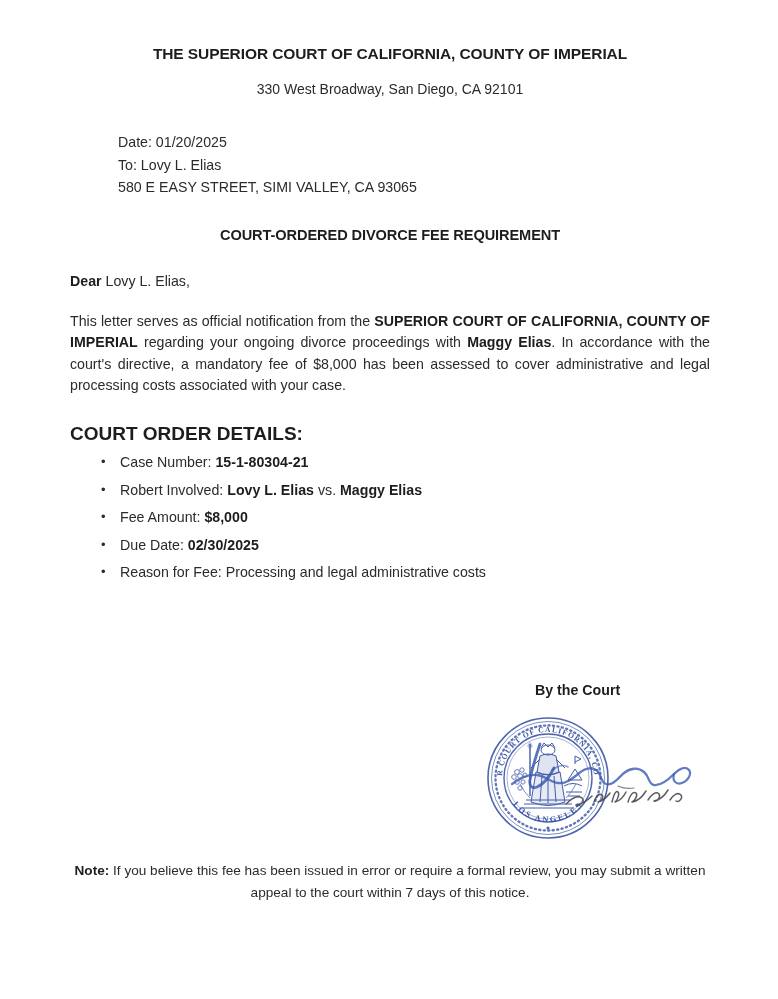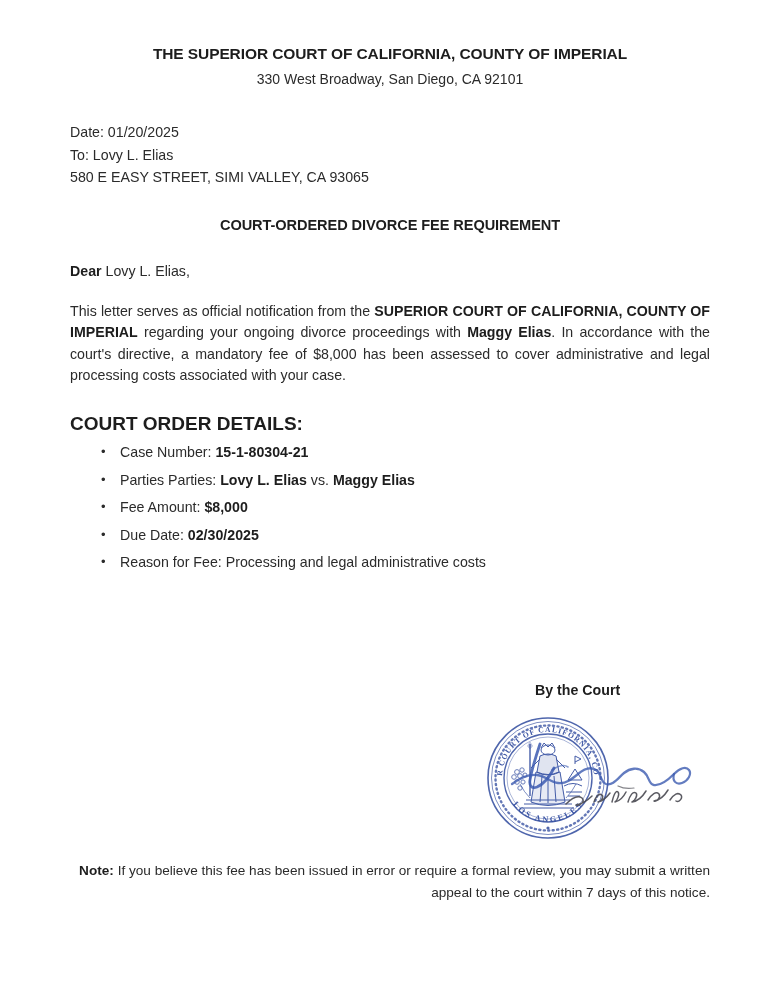--- a/index.html
+++ b/index.html
@@ -34,31 +34,31 @@
     font-size: 15.5px;
     font-weight: bold;
     letter-spacing: -0.1px;
     color: #1d1d1d;
     line-height: 1.3;
   }
   .court-address {
     font-size: 14px;
     font-weight: normal;
     color: #2b2b2b;
-    margin-top: 6px;
+    margin-top: 16px;
     line-height: 1.3;
   }
 
   
   .meta {
     margin-top: 33px;
     font-size: 14.2px;
     line-height: 1.58;
   }
-  .meta div { white-space: nowrap; }
+  .meta div { white-space: nowrap; margin-left: 48px; }
 
   
   .doc-title {
     margin-top: 28px;
     text-align: center;
     font-size: 14.6px;
     font-weight: bold;
     letter-spacing: -0.1px;
     color: #1d1d1d;
   }
@@ -141,21 +141,21 @@
     height: 70px;
     pointer-events: none;
   }
 
   
   .footer-note {
     position: absolute;
     left: 70px;
     right: 68px;
     top: 860px;
-    text-align: right;
+    text-align: center;
     font-size: 13.6px;
     line-height: 1.6;
     color: #2b2b2b;
   }
   .footer-note b { font-weight: bold; }
 </style>
 </head>
 <body>
 
 <div class="page">
@@ -176,21 +176,21 @@
   <div class="salutation">
     <b>Dear</b>
     <span>Lovy L. Elias,</span>
   </div>
 
   <p class="body"><span>This letter serves as official notification from the </span><b>SUPERIOR COURT OF CALIFORNIA, COUNTY OF IMPERIAL</b><span> regarding your ongoing divorce proceedings with </span><b>Maggy Elias</b><span>. In accordance with the court's directive, a mandatory fee of $8,000 has been assessed to cover administrative and legal processing costs associated with your case.</span></p>
 
   <div class="details-heading">COURT ORDER DETAILS:</div>
   <ul class="details">
     <li><span>Case Number: </span><b>15-1-80304-21</b></li>
-    <li><span>Parties Parties: </span><b>Lovy L. Elias</b><span> vs. </span><b>Maggy Elias</b></li>
+    <li><span>Robert Involved: </span><b>Lovy L. Elias</b><span> vs. </span><b>Maggy Elias</b></li>
     <li><span>Fee Amount: </span><b>$8,000</b></li>
     <li><span>Due Date: </span><b>02/30/2025</b></li>
     <li><span>Reason for Fee: </span><span>Processing and legal administrative costs</span></li>
   </ul>
 
 
   <div class="signature-block">
     <div class="by-the-court">By the Court</div>
 
     <div class="seal-wrap">

